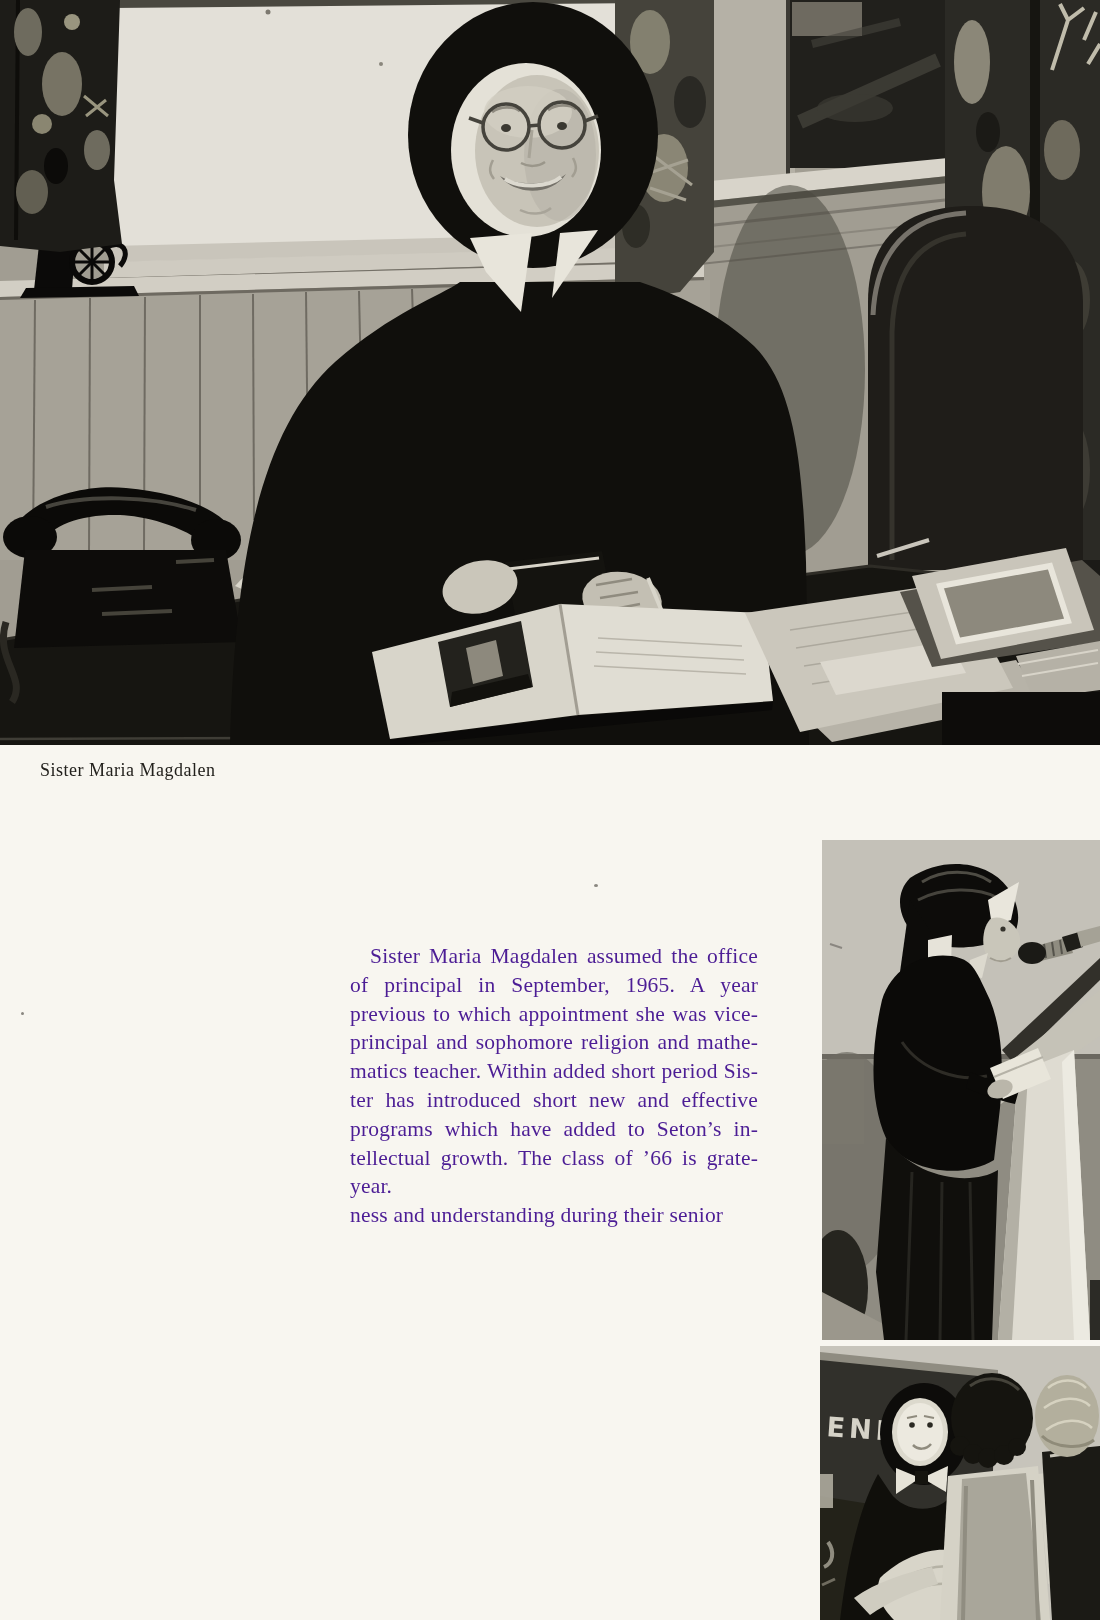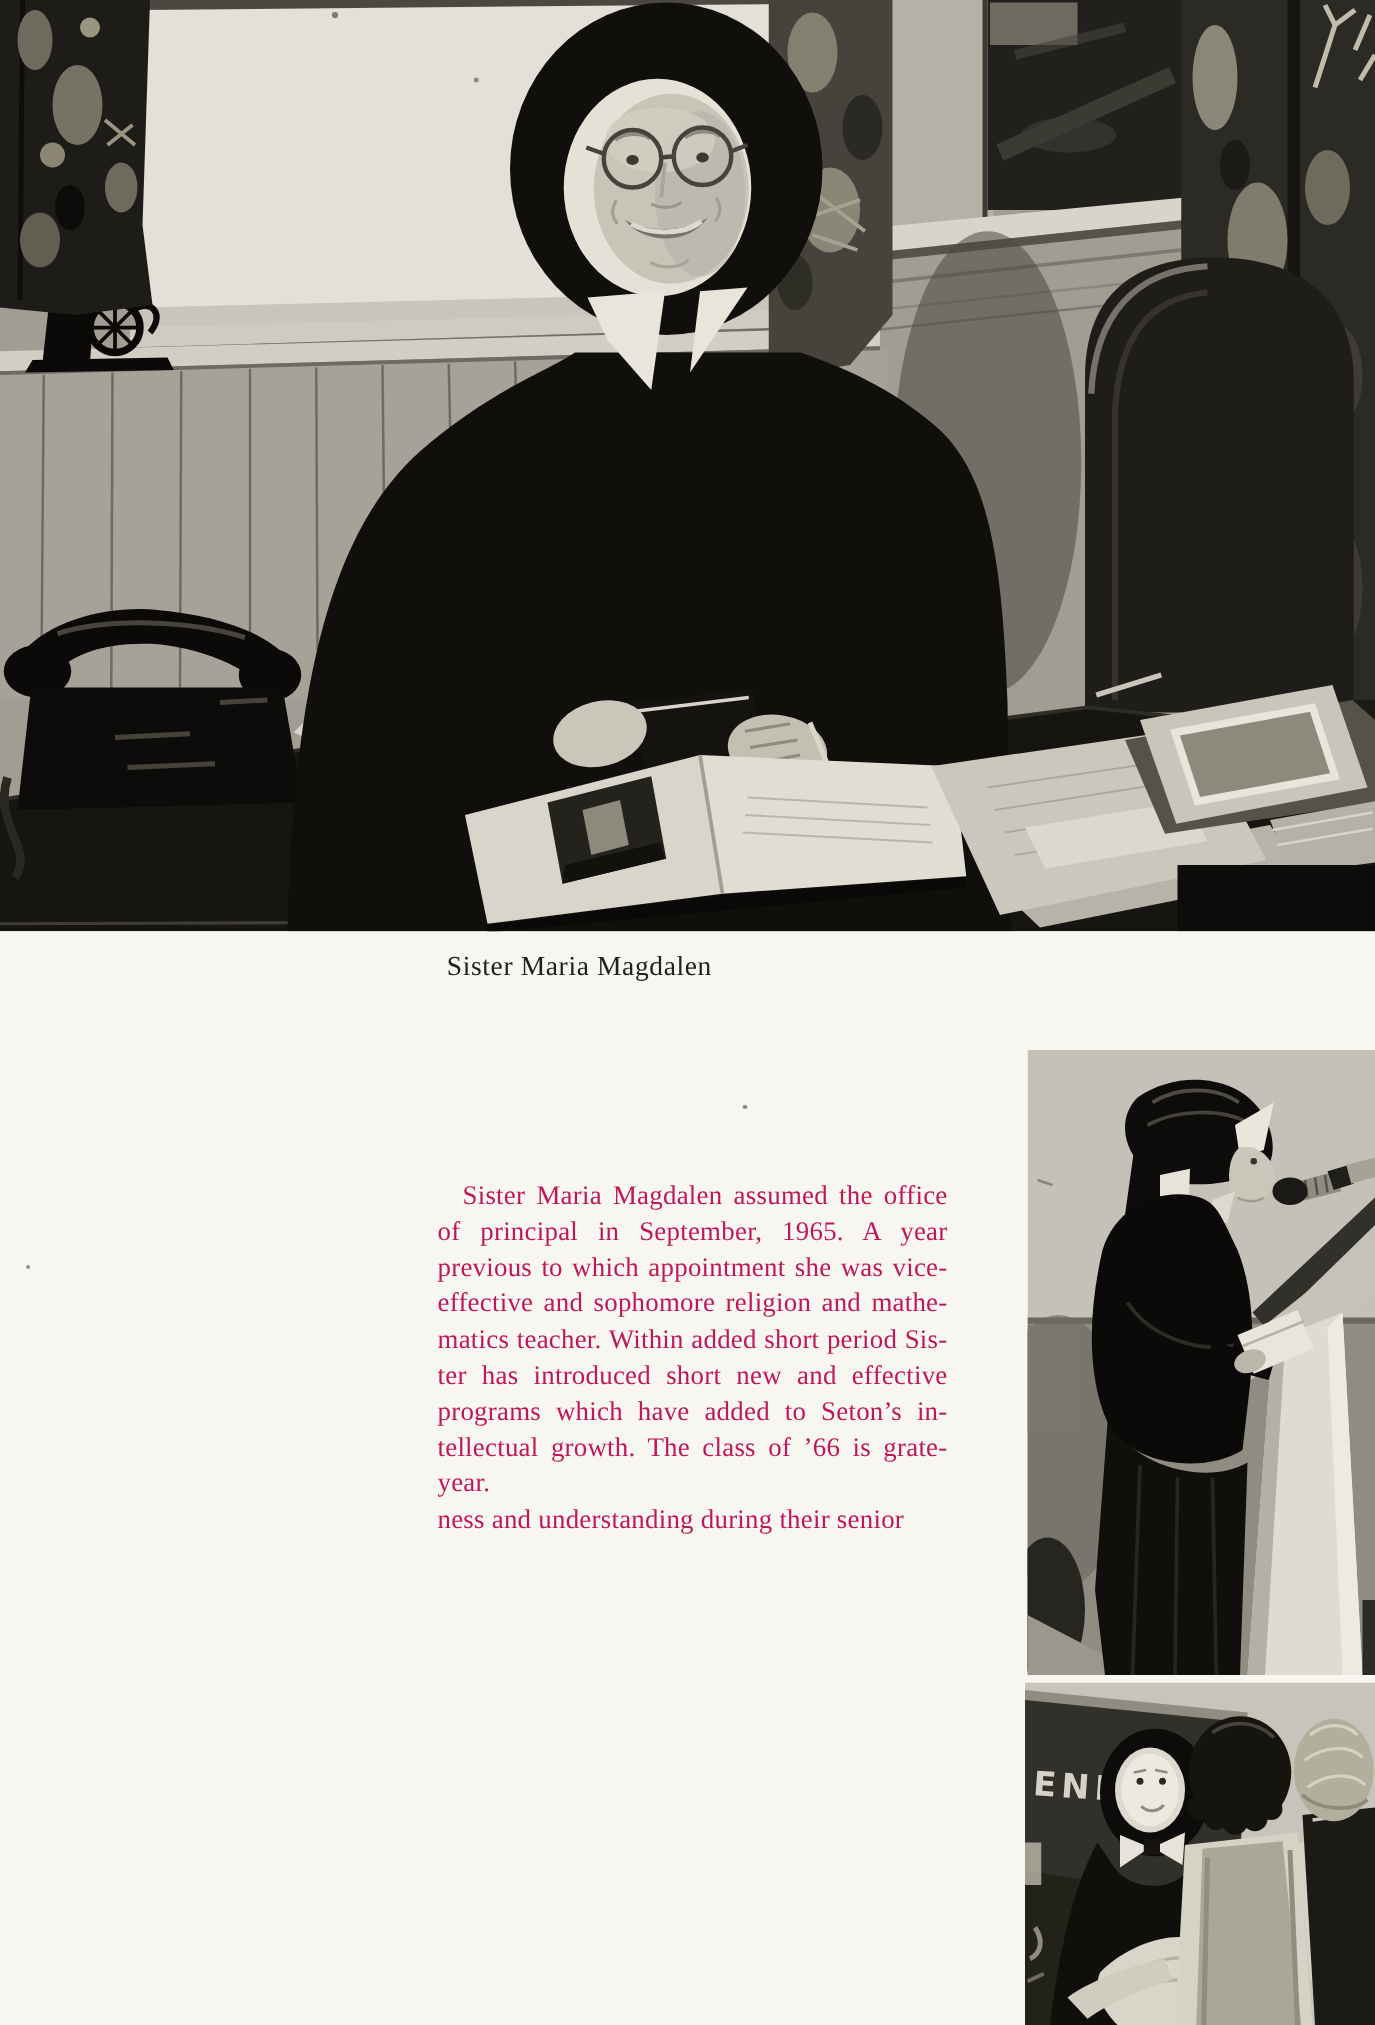--- a/index.html
+++ b/index.html
@@ -2,23 +2,23 @@
 <html><head>
 <meta charset="utf-8">
 <style>
   html,body{margin:0;padding:0;}
   body{width:1100px;height:1620px;background:#e9e7e1;font-family:"Liberation Serif",serif;}
   #page{position:absolute;left:0;top:0;width:1100px;height:1620px;background:#f8f6f0;overflow:hidden;}
   .photo{position:absolute;display:block;}
   #main-photo{left:0;top:0;}
   #podium-photo{left:822px;top:840px;}
   #classroom-photo{left:820px;top:1346px;}
-  #caption{position:absolute;left:0;top:760px;width:887px;text-align:center;
-           padding-left:40px;box-sizing:border-box;font-size:22px;color:#23211d;letter-spacing:.5px;}
-  #article{position:absolute;left:350px;top:942px;width:408px;color:#be185d;}
+  #caption{position:absolute;left:0;top:760px;width:887px;text-align:left;
+           padding-left:40px;box-sizing:border-box;font-size:18px;color:#23211d;letter-spacing:.5px;}
+  #article{position:absolute;left:350px;top:942px;width:408px;color:#4c1d95;}
   .article-line{font-size:21.5px;line-height:28.8px;height:28.8px;white-space:nowrap;
                 text-align:justify;text-align-last:justify;letter-spacing:.2px;}
   .article-line:first-child{padding-left:20px;}
   .article-line:last-child{text-align-last:left;}
   .speck{position:absolute;background:#8a8780;border-radius:50%;}
   #speck1{left:594px;top:884px;width:4px;height:3px;}
   #speck2{left:21px;top:1012px;width:3px;height:3px;}
   svg text{font-family:"DejaVu Sans",sans-serif;}
 </style>
 </head>
@@ -238,21 +238,21 @@
 
   <div id="caption">Sister Maria Magdalen</div>
 
   <div id="speck1" class="speck"></div>
   <div id="speck2" class="speck"></div>
 
   <div id="article">
       <div class="article-line">Sister Maria Magdalen assumed the office</div>
       <div class="article-line">of principal in September, 1965. A year</div>
       <div class="article-line">previous to which appointment she was vice-</div>
-      <div class="article-line">effective and sophomore religion and mathe-</div>
+      <div class="article-line">principal and sophomore religion and mathe-</div>
       <div class="article-line">matics teacher. Within added short period Sis-</div>
       <div class="article-line">ter has introduced short new and effective</div>
       <div class="article-line">programs which have added to Seton’s in-</div>
       <div class="article-line">tellectual growth. The class of ’66 is grate-</div>
       <div class="article-line">year.</div>
       <div class="article-line">ness and understanding during their senior</div>
     </div>
 
   <svg id="podium-photo" class="photo" width="278" height="500" viewBox="0 0 278 500">
     <rect x="0" y="0" width="278" height="218" fill="#c4c1b8"></rect>

